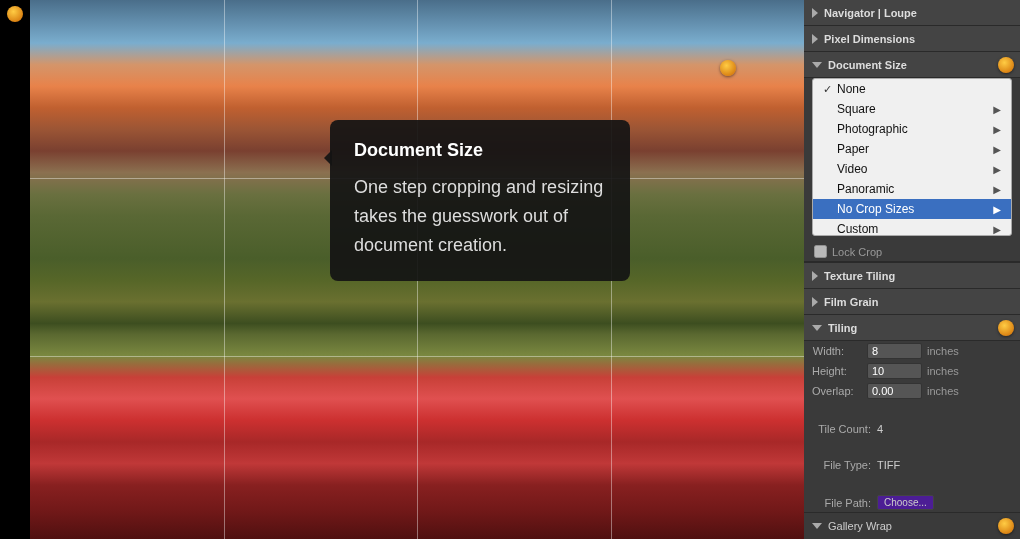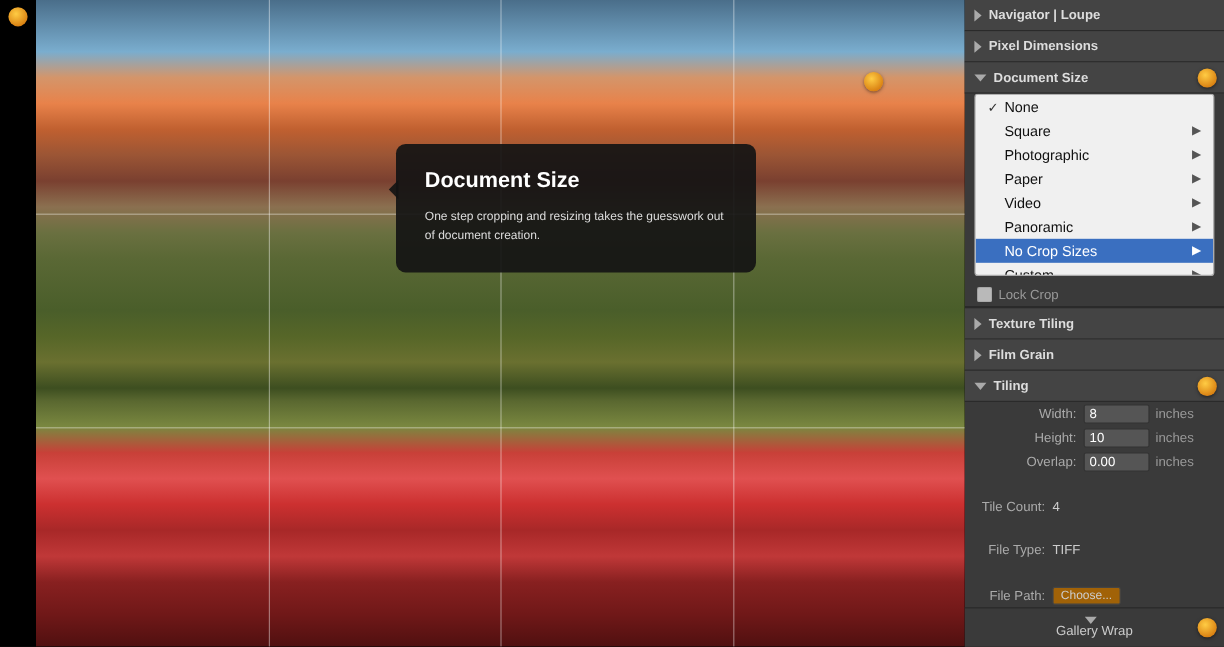--- a/index.html
+++ b/index.html
@@ -80,21 +80,21 @@
       border: 8px solid transparent;
       border-right-color: rgba(20,20,20,0.92);
     }
     .tooltip-title {
       font-size: 18px;
       font-weight: 700;
       margin-bottom: 12px;
       color: #fff;
     }
     .tooltip-body {
-      font-size: 10px;
+      font-size: 18px;
       line-height: 1.6;
       color: #ddd;
     }
 
     
     .right-panel {
       width: 216px;
       height: 539px;
       background: #3a3a3a;
       flex-shrink: 0;
@@ -195,24 +195,23 @@
     .input-row {
       display: flex;
       align-items: center;
       padding: 2px 8px;
       font-size: 11px;
       color: #bbb;
     }
     .input-row label {
       width: 55px;
       text-align: right;
-      padding-right: 6px;
+      padding-right: 23px;
       color: #aaa;
       flex-shrink: 0;
-      margin-left: 36px;
     }
     .input-row input {
       width: 55px;
       background: #555;
       border: 1px solid #333;
       color: #fff;
       font-size: 11px;
       padding: 1px 4px;
       border-radius: 2px;
     }
@@ -234,38 +233,37 @@
       text-align: right;
       padding-right: 6px;
       flex-shrink: 0;
     }
     .info-row .info-value {
       color: #ccc;
     }
 
     
     .choose-btn {
-      background: #a16207;
+      background: #4c1d95;
       border: 1px solid #444;
       color: #ccc;
       font-size: 10px;
       padding: 1px 6px;
       border-radius: 2px;
       cursor: pointer;
     }
 
     
     .gallery-wrap-row {
       background: #3a3a3a;
       border-top: 1px solid #2a2a2a;
       display: flex;
       align-items: center;
       padding: 7px 8px;
       margin-top: auto;
-      flex-direction: column;
     }
     .gallery-wrap-row .triangle {
       width: 0; height: 0;
       border-left: 5px solid transparent;
       border-right: 5px solid transparent;
       border-top: 6px solid #aaa;
       margin-right: 6px;
     }
 
     

